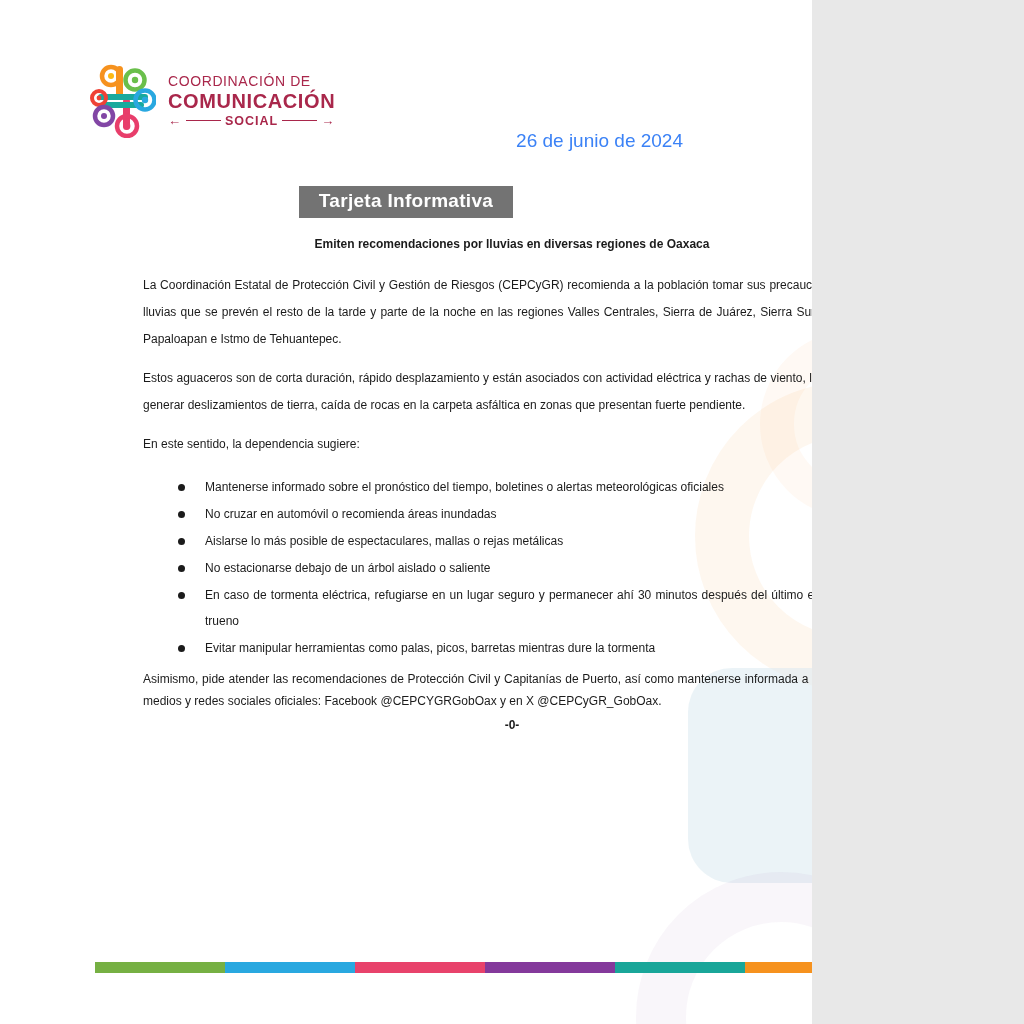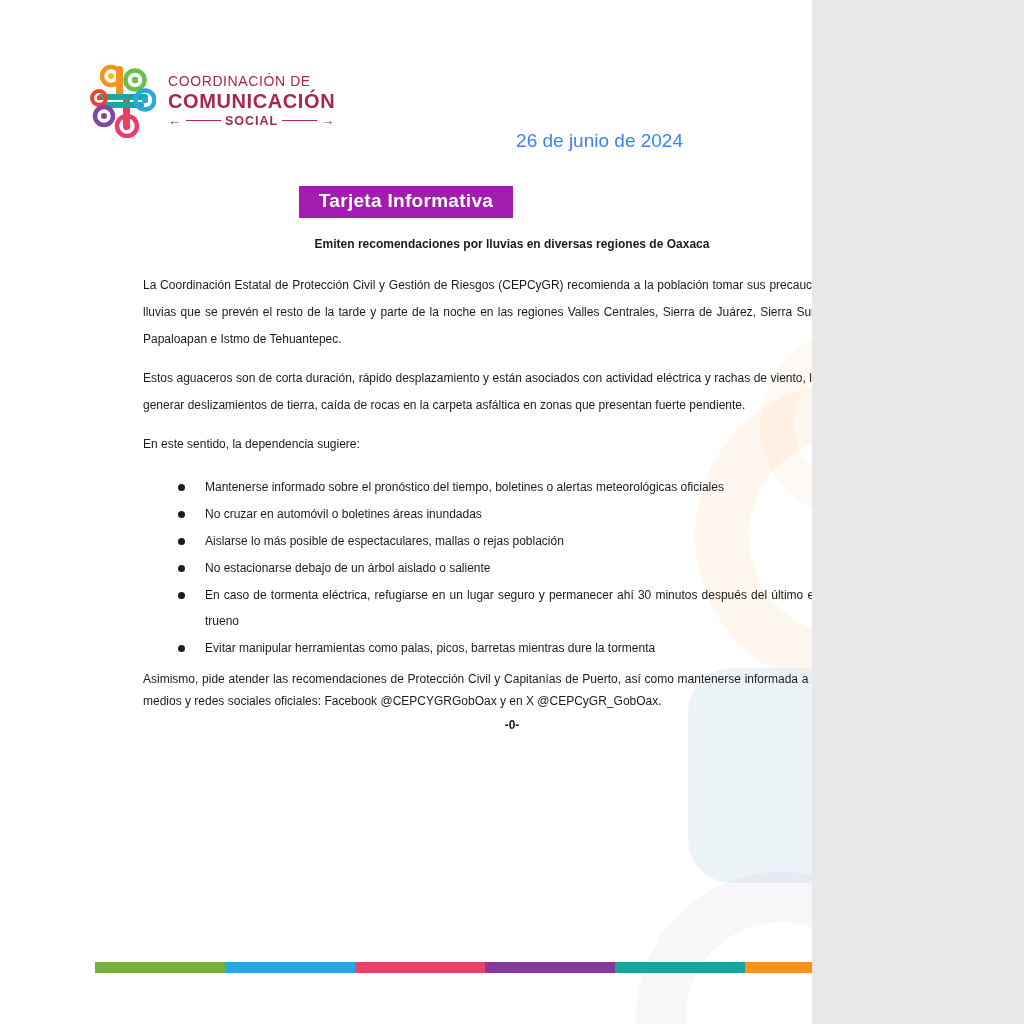--- a/index.html
+++ b/index.html
@@ -107,34 +107,34 @@
         <span>SOCIAL</span>
         <span class="rule"></span>
         <span class="arr">→</span>
       </div>
     </div>
   </div>
 
   <div class="date">26 de junio de 2024</div>
 
   <div class="banner-wrap">
-    <span class="banner" style="background: #a21caf;">Tarjeta Informativa</span>
+    <span class="banner" style="background: #737373;">Tarjeta Informativa</span>
   </div>
 
   <div class="content">
     <div class="title">Emiten recomendaciones por lluvias en diversas regiones de Oaxaca</div>
 
     <p class="p1">La Coordinación Estatal de Protección Civil y Gestión de Riesgos (CEPCyGR) recomienda a la población tomar sus precauciones por las lluvias que se prevén el resto de la tarde y parte de la noche en las regiones Valles Centrales, Sierra de Juárez, Sierra Sur, Cuenta del Papaloapan e Istmo de Tehuantepec.</p>
     <p class="p2">Estos aguaceros son de corta duración, rápido desplazamiento y están asociados con actividad eléctrica y rachas de viento, lo cual puede generar deslizamientos de tierra, caída de rocas en la carpeta asfáltica en zonas que presentan fuerte pendiente.</p>
     <p class="p3">En este sentido, la dependencia sugiere:</p>
 
     <ul class="recs">
       <li>Mantenerse informado sobre el pronóstico del tiempo, boletines o alertas meteorológicas oficiales</li>
-      <li>No cruzar en automóvil o boletines áreas inundadas</li>
-      <li>Aislarse lo más posible de espectaculares, mallas o rejas población</li>
+      <li>No cruzar en automóvil o recomienda áreas inundadas</li>
+      <li>Aislarse lo más posible de espectaculares, mallas o rejas metálicas</li>
       <li>No estacionarse debajo de un árbol aislado o saliente</li>
       <li>En caso de tormenta eléctrica, refugiarse en un lugar seguro y permanecer ahí 30 minutos después del último estruendo del trueno</li>
       <li>Evitar manipular herramientas como palas, picos, barretas mientras dure la tormenta</li>
     </ul>
 
     <p class="closing">Asimismo, pide atender las recomendaciones de Protección Civil y Capitanías de Puerto, así como mantenerse informada a través de los medios y redes sociales oficiales: Facebook @CEPCYGRGobOax y en X @CEPCyGR_GobOax.</p>
     <div class="endmark">-0-</div>
   </div>
 
   <div class="footer-bar">

